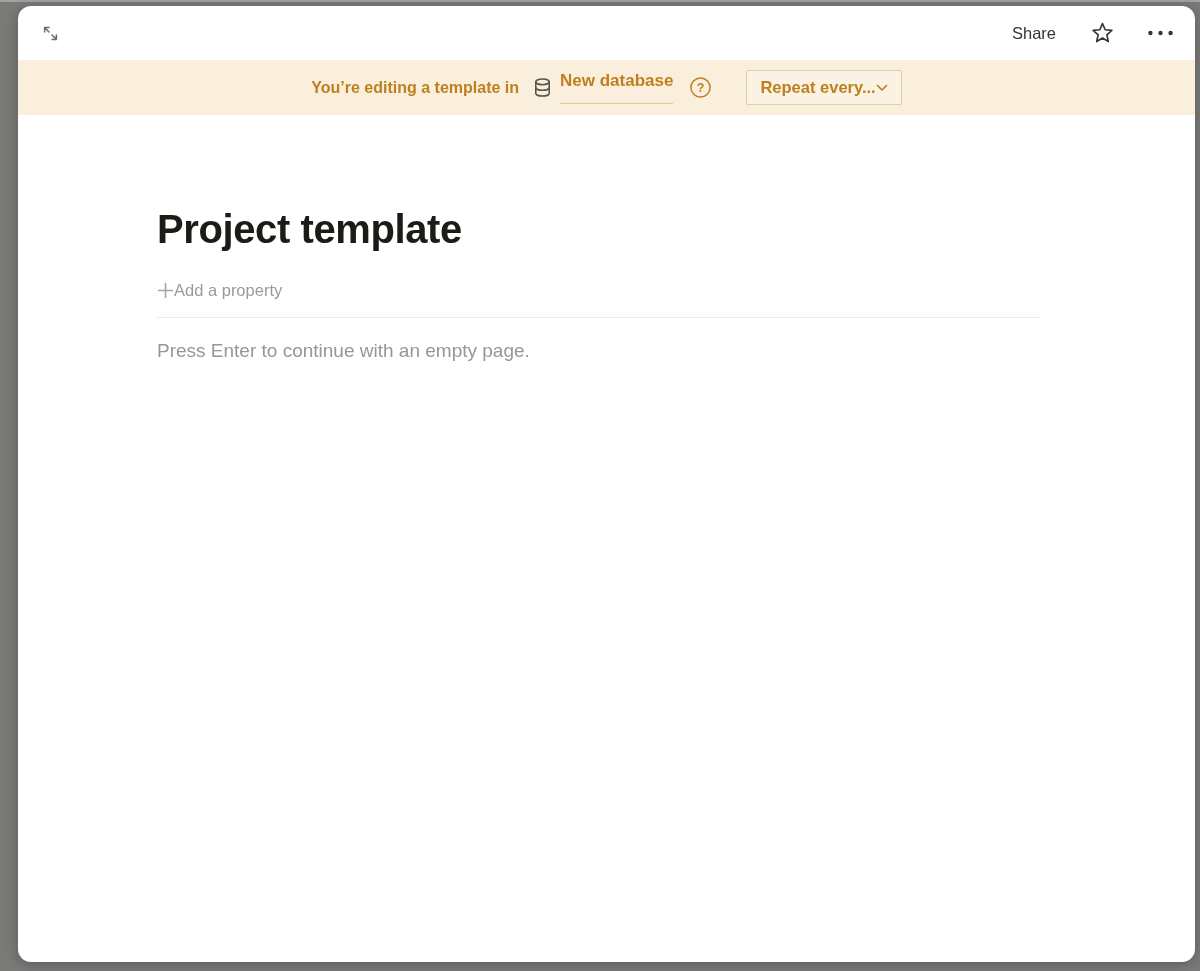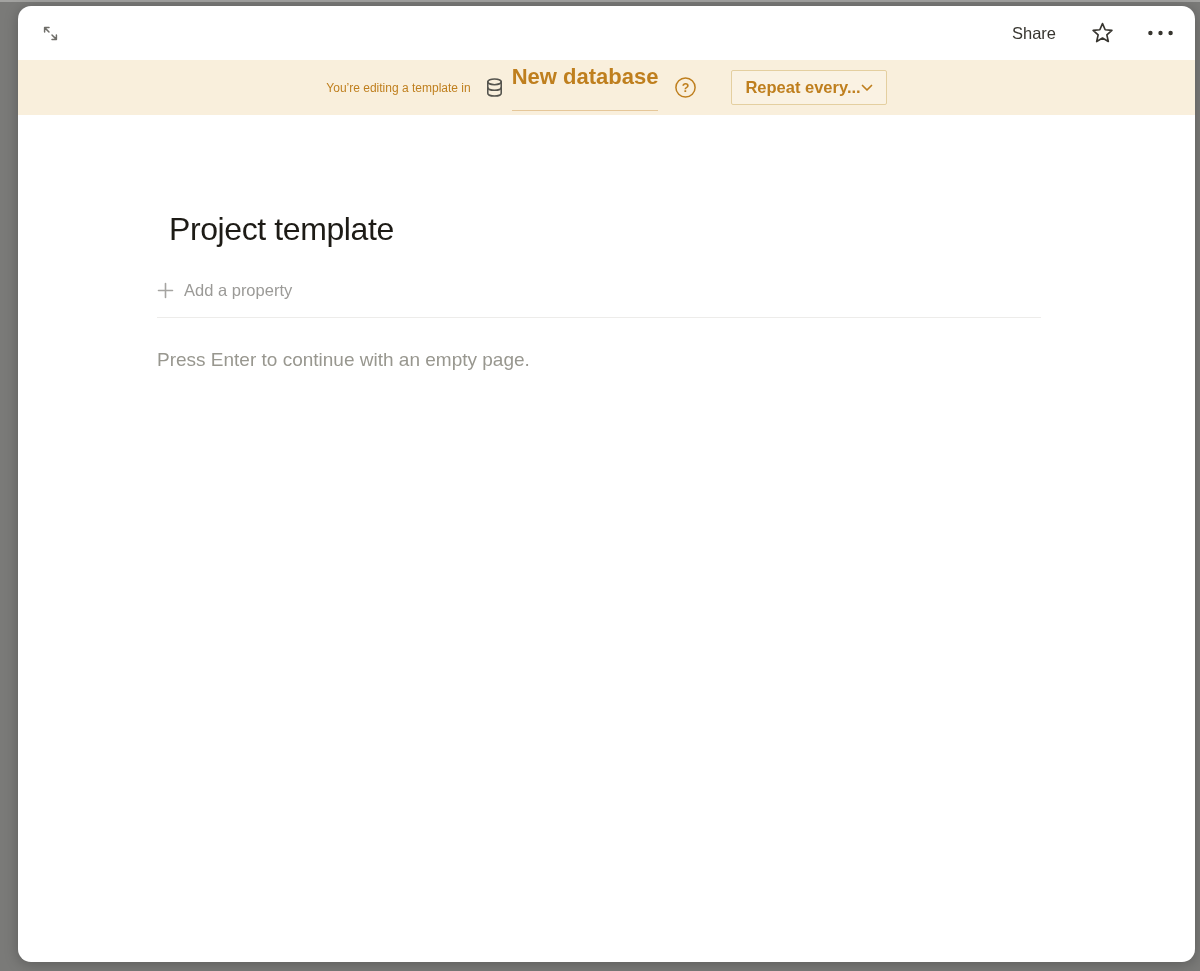--- a/index.html
+++ b/index.html
@@ -40,54 +40,54 @@
     background:none;border:none;padding:2px 4px;cursor:pointer;
     font-family:inherit;font-size:16.5px;color:#37352F;
   }
   
   .banner{
     height:55px;flex:0 0 55px;
     background:var(--banner-bg,#F9EFDC);
     display:flex;align-items:center;justify-content:center;
   }
   .banner-msg{
-    font-size:12px;font-weight:400;color:var(--banner-text,#BF7F1E);
+    font-size:16px;font-weight:700;color:var(--banner-text,#BF7F1E);
     margin-right:13px;
   }
   .db-icon-wrap{display:flex;align-items:center;margin-right:7px;}
   .db-link{
-    font-size:22px;font-weight:600;color:var(--banner-text,#BF7F1E);
+    font-size:17px;font-weight:600;color:var(--banner-text,#BF7F1E);
     text-decoration:none;cursor:pointer;
     border-bottom:1px solid rgba(191,127,30,.35);
-    padding-bottom:20px;
+    padding-bottom:12px;
   }
   .help-btn{margin-left:14px;display:flex;align-items:center;}
   .repeat-btn{
     margin-left:32px;
     display:flex;align-items:center;
     background:rgba(255,255,255,.22);
     border:1px solid #E4CFA0;border-radius:2px;
     padding:7px 13px;cursor:pointer;
     font-family:inherit;font-size:16.5px;font-weight:600;
     color:var(--banner-text,#BF7F1E);
   }
   
   .content{
     width:884px;margin-left:139px;
   }
   .title{
-    margin:88px 0 0 12px;
-    font-size:32px;line-height:52px;font-weight:400;
+    margin:88px 0 0 0;
+    font-size:40px;line-height:52px;font-weight:700;
     letter-spacing:-0.4px;
     color:var(--title-text,#1D1B16);
     cursor:text;
   }
   .add-prop{
     margin-top:22px;height:26px;
-    display:flex;align-items:center;gap:10px;
+    display:flex;align-items:center;
     color:var(--muted-text,#9B9A97);cursor:pointer;width:fit-content;
   }
   .add-prop span{font-size:16.5px;}
   .comments-label{
     margin-top:39px;
     font-size:15px;font-weight:500;color:#5E5D59;
   }
   .comment-row{
     margin-top:12px;height:36px;
     display:flex;align-items:center;gap:12px;
@@ -99,21 +99,21 @@
   .comment-input{
     border:none;outline:none;background:transparent;
     font-family:inherit;font-size:16.5px;color:#37352F;
     flex:1;padding:0;cursor:text;
   }
   .comment-input::placeholder{color:#9F9E9B;opacity:1;}
   .divider{
     margin-top:14px;height:1px;background:#EDECEA;width:100%;
   }
   .empty-hint{
-    margin-top:31px;
+    margin-top:22px;
     font-size:19px;color:#98978F;cursor:text;
   }
 </style>
 </head>
 <body>
 
 <div class="stage" style="--backdrop: #7A7A78; --banner-bg: #F9EFDC; --banner-text: #BF7F1E; --title-text: #1D1B16; --muted-text: #9B9A97;">
   <div class="window">
 
     <div class="topbar">

